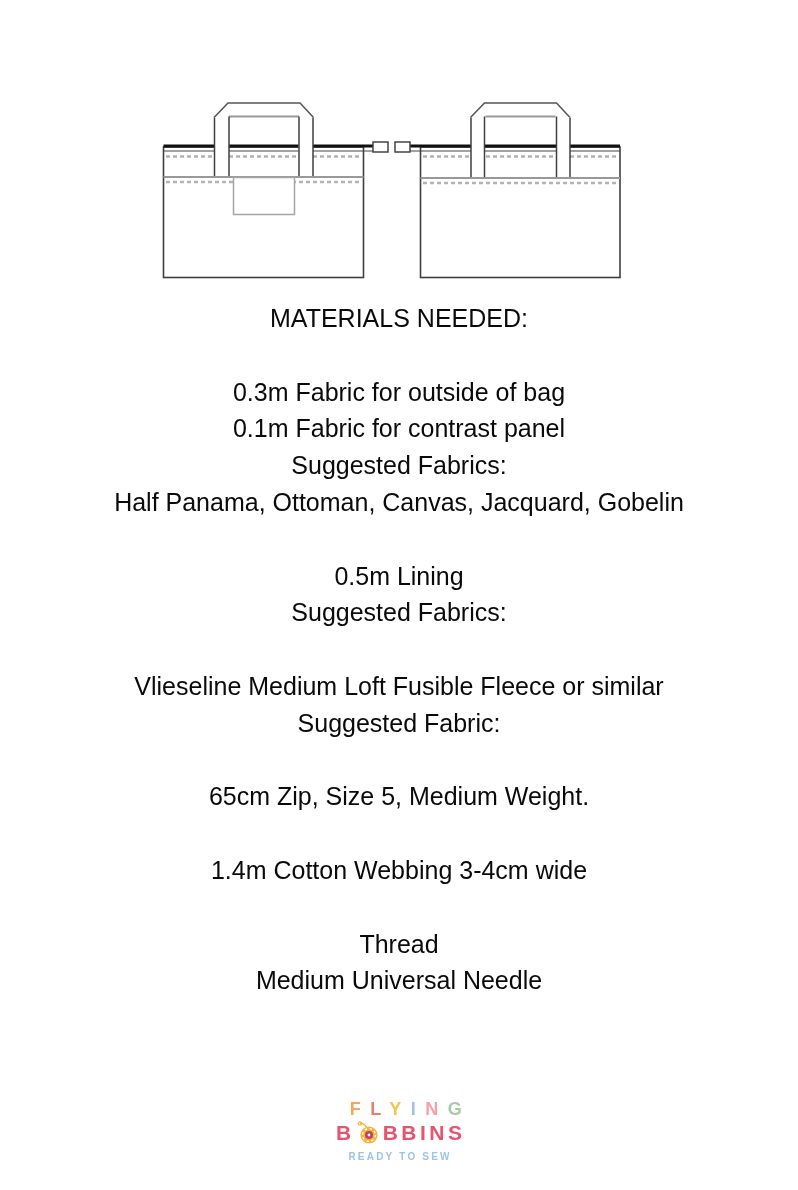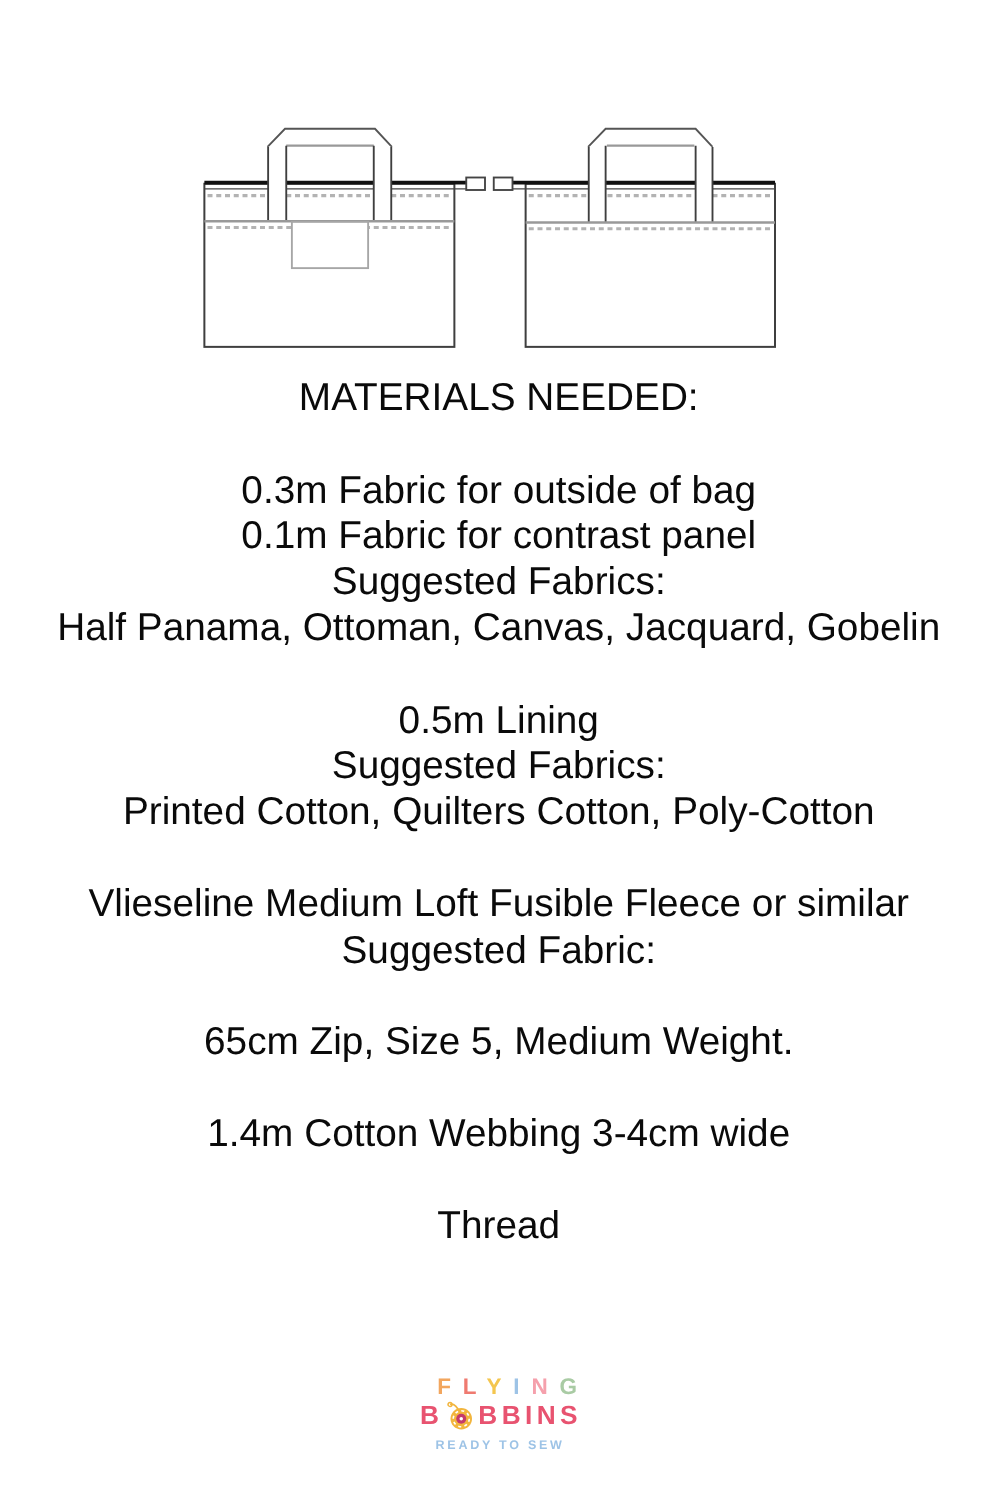--- a/index.html
+++ b/index.html
@@ -9,21 +9,21 @@
   }
   .page{position:absolute;inset:0;background:#fff;}
   .title{
     position:absolute;top:22px;left:0;width:100%;
     text-align:center;font-size:50px;font-weight:600;letter-spacing:1px;
     margin:0;line-height:1.1;
   }
   .illustration{position:absolute;top:90px;left:139px;width:520px;height:200px;}
   .materials{
     position:absolute;top:300px;left:0;width:100%;
-    text-align:center;font-size:31px;line-height:36.8px;
+    text-align:center;font-size:25px;line-height:36.8px;
   }
   .materials-heading{margin-bottom:36.8px;}
   .material-group{margin-bottom:36.8px;}
   .logo{position:absolute;top:1099px;left:0;width:100%;text-align:center;}
   .logo-flying{
     font-size:18px;font-weight:bold;letter-spacing:9.5px;
     padding-left:23px;line-height:21px;
   }
   .logo-bobbins{
     font-size:21px;font-weight:800;letter-spacing:3.5px;
@@ -97,34 +97,34 @@
     <div id="materials-groups">
         <div class="material-group">
           <div class="material-line">0.3m Fabric for outside of bag</div>
           <div class="material-line">0.1m Fabric for contrast panel</div>
           <div class="material-line">Suggested Fabrics:</div>
           <div class="material-line">Half Panama, Ottoman, Canvas, Jacquard, Gobelin</div>
         </div>
         <div class="material-group">
           <div class="material-line">0.5m Lining</div>
           <div class="material-line">Suggested Fabrics:</div>
-          <div class="material-line">Printed Cotton, Quilters Cotton, Poly-Cotton</div>
         </div>
         <div class="material-group">
           <div class="material-line">Vlieseline Medium Loft Fusible Fleece or similar</div>
           <div class="material-line">Suggested Fabric:</div>
         </div>
         <div class="material-group">
           <div class="material-line">65cm Zip, Size 5, Medium Weight.</div>
         </div>
         <div class="material-group">
           <div class="material-line">1.4m Cotton Webbing 3-4cm wide</div>
         </div>
         <div class="material-group">
           <div class="material-line">Thread</div>
+          <div class="material-line">Medium Universal Needle</div>
         </div>
       </div>
   </div>
 
   <div class="logo">
     <div class="logo-flying" id="flying-letters"><span style="color: rgb(242, 166, 94);">F</span><span style="color: rgb(239, 122, 112);">L</span><span style="color: rgb(244, 198, 79);">Y</span><span style="color: rgb(157, 195, 230);">I</span><span style="color: rgb(245, 160, 172);">N</span><span style="color: rgb(169, 203, 164);">G</span></div>
     <div class="logo-bobbins" id="bobbins-word" style="color: rgb(232, 83, 112);">
       <span>B</span>
       <svg class="bobbin-svg" width="22" height="24" viewBox="0 0 22 24" overflow="visible">
         <path id="bobbin-thread" d="M10,9 Q6,1 2,2.5" fill="none" stroke-width="1.4" stroke="#F2B53D"></path>

